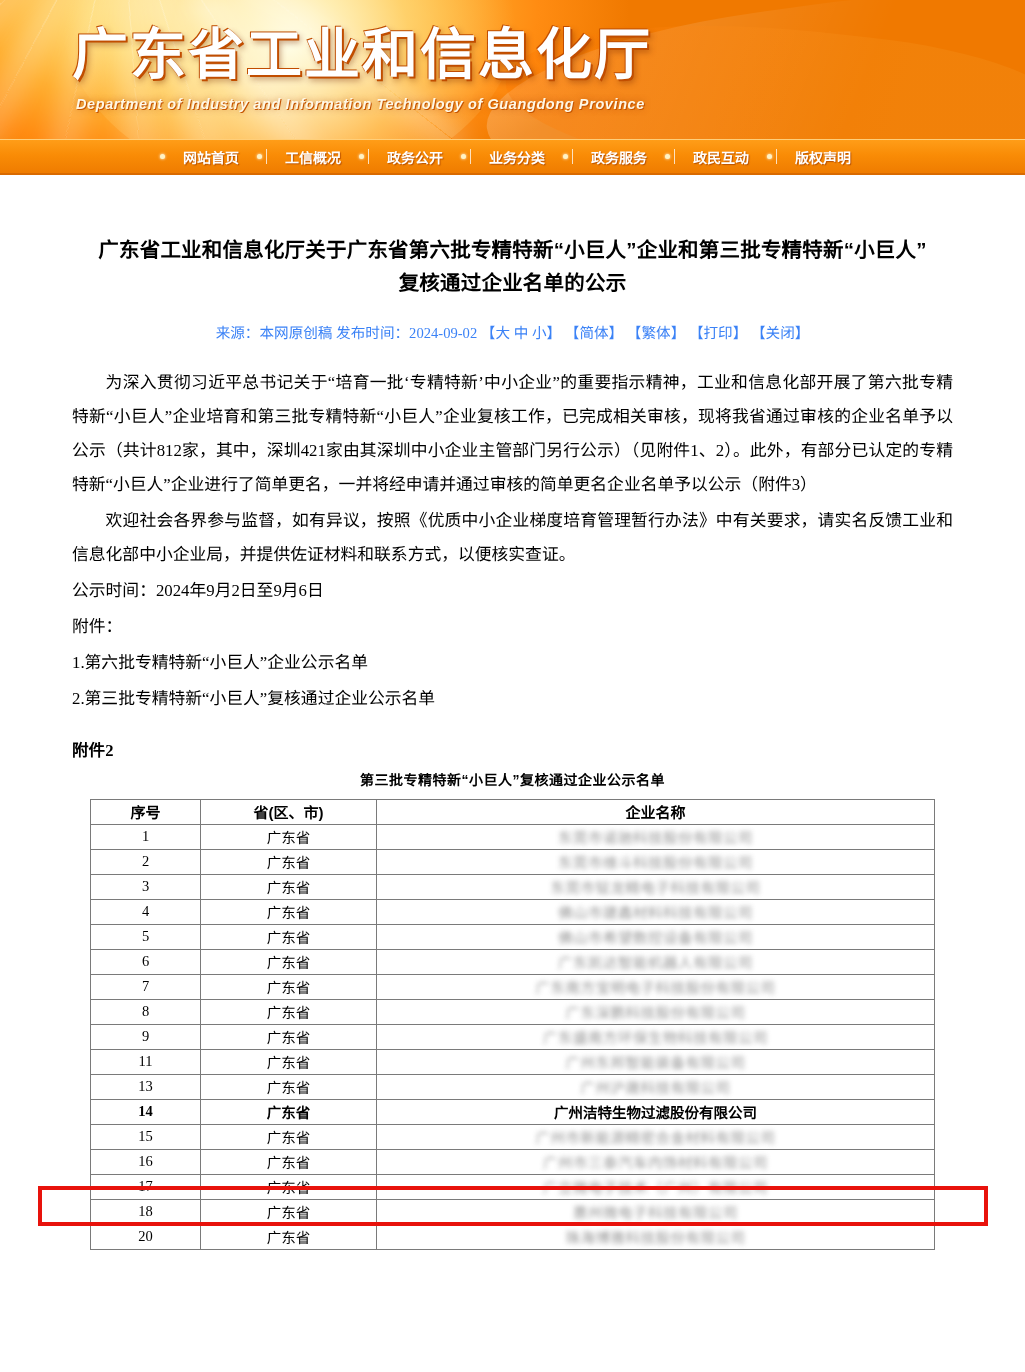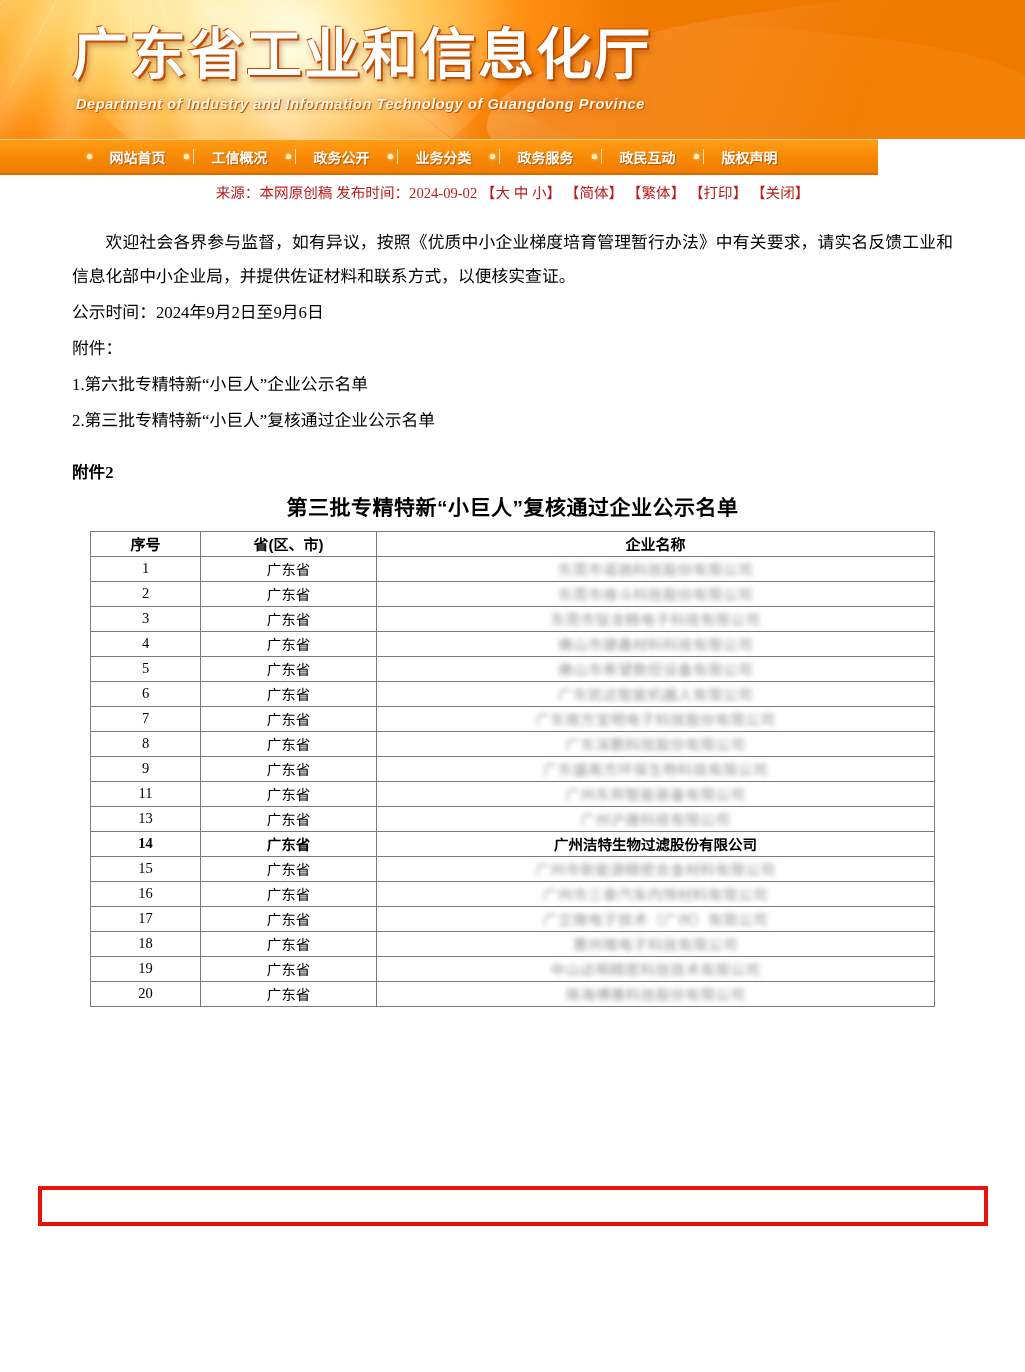--- a/index.html
+++ b/index.html
@@ -86,21 +86,21 @@
     font-weight: bold;
     font-size: 14.5px;
     letter-spacing: .6px;
     color: #fff8e6;
     text-shadow: 1px 1px 0 #c45400, 0 0 6px rgba(160,60,0,.5);
     white-space: nowrap;
   }
 
   
   .navbar {
-    width: 878px;
+    width: 1025px;
     height: 36px;
     background: linear-gradient(180deg, #ff9d18 0%, #f98c06 45%, #ef7c00 100%);
     border-top: 1px solid #ffcf7a;
     border-bottom: 2px solid #d96a00;
     display: flex;
     align-items: center;
     justify-content: center;
     box-sizing: border-box;
   }
   .nav-item {
@@ -138,24 +138,24 @@
     width: 830px;
     text-align: center;
     font-family: "Liberation Sans", sans-serif;
     font-weight: bold;
     font-size: 20.5px;
     line-height: 1.62;
     color: #000;
     letter-spacing: .2px;
   }
   .meta-line {
-    margin-top: 6px;
+    margin-top: 22px;
     text-align: center;
     font-size: 14.6px;
-    color: #b91c1c;
+    color: #3b82f6;
     font-family: "Liberation Serif", serif;
   }
   .meta-line .bracket { white-space: nowrap; }
   .meta-line .lnk { cursor: pointer; }
 
   .body-text {
     margin-top: 24px;
     font-size: 16.8px;
     line-height: 2.02;
     text-align: justify;
@@ -171,21 +171,21 @@
     font-family: Liberation Serif, serif;
     font-weight: bold;
   }
 
   
   .table-title {
     margin-top: 8px;
     text-align: center;
     font-family: "Liberation Sans", sans-serif;
     font-weight: bold;
-    font-size: 21px;
+    font-size: 14px;
     letter-spacing: .5px;
   }
   table.list {
     margin: 10px auto 0;
     border-collapse: collapse;
     width: 844px;
     table-layout: fixed;
     font-size: 14.5px;
   }
   table.list th, table.list td {
@@ -270,32 +270,34 @@
   <span class="nav-dot"></span>
   <span class="nav-sep"></span>
   <span class="nav-item">政民互动</span>
   <span class="nav-dot"></span>
   <span class="nav-sep"></span>
   <span class="nav-item">版权声明</span>
 </div>
 
 <div class="page">
 
+  <div class="doc-title">广东省工业和信息化厅关于广东省第六批专精特新“小巨人”企业和第三批专精特新“小巨人”复核通过企业名单的公示</div>
 
   <div class="meta-line">
     <span>来源：</span><span>本网原创稿</span>
     <span>发布时间：</span><span>2024-09-02</span>
     <span class="bracket lnk">【大 中 小】</span>
     <span class="bracket lnk">【简体】</span>
     <span class="bracket lnk">【繁体】</span>
     <span class="bracket lnk">【打印】</span>
     <span class="bracket lnk">【关闭】</span>
   </div>
 
   <div class="body-text">
+    <p class="indent">为深入贯彻习近平总书记关于“培育一批‘专精特新’中小企业”的重要指示精神，工业和信息化部开展了第六批专精特新“小巨人”企业培育和第三批专精特新“小巨人”企业复核工作，已完成相关审核，现将我省通过审核的企业名单予以公示（共计812家，其中，深圳421家由其深圳中小企业主管部门另行公示）（见附件1、2）。此外，有部分已认定的专精特新“小巨人”企业进行了简单更名，一并将经申请并通过审核的简单更名企业名单予以公示（附件3）</p>
     <p class="indent">欢迎社会各界参与监督，如有异议，按照《优质中小企业梯度培育管理暂行办法》中有关要求，请实名反馈工业和信息化部中小企业局，并提供佐证材料和联系方式，以便核实查证。</p>
     <p>公示时间：2024年9月2日至9月6日</p>
     <p>附件：</p>
     <p>1.第六批专精特新“小巨人”企业公示名单</p>
     <p>2.第三批专精特新“小巨人”复核通过企业公示名单</p>
   </div>
 
   <div class="att-label">附件2</div>
   <div class="table-title">第三批专精特新“小巨人”复核通过企业公示名单</div>
 
@@ -387,25 +389,20 @@
           <td>17</td>
           <td>广东省</td>
           <td class="name"><span class="blur">广立微电子技术（广州）有限公司</span></td>
         </tr>
         <tr>
           <td>18</td>
           <td>广东省</td>
           <td class="name"><span class="blur">惠州微电子科技有限公司</span></td>
         </tr>
         <tr>
-          <td>19</td>
-          <td>广东省</td>
-          <td class="name"><span class="blur">中山达明精密科技技术有限公司</span></td>
-        </tr>
-        <tr>
           <td>20</td>
           <td>广东省</td>
           <td class="name"><span class="blur">珠海博雅科技股份有限公司</span></td>
         </tr>
       </tbody>
   </table>
 </div>
 
 <div class="red-box"></div>
 

